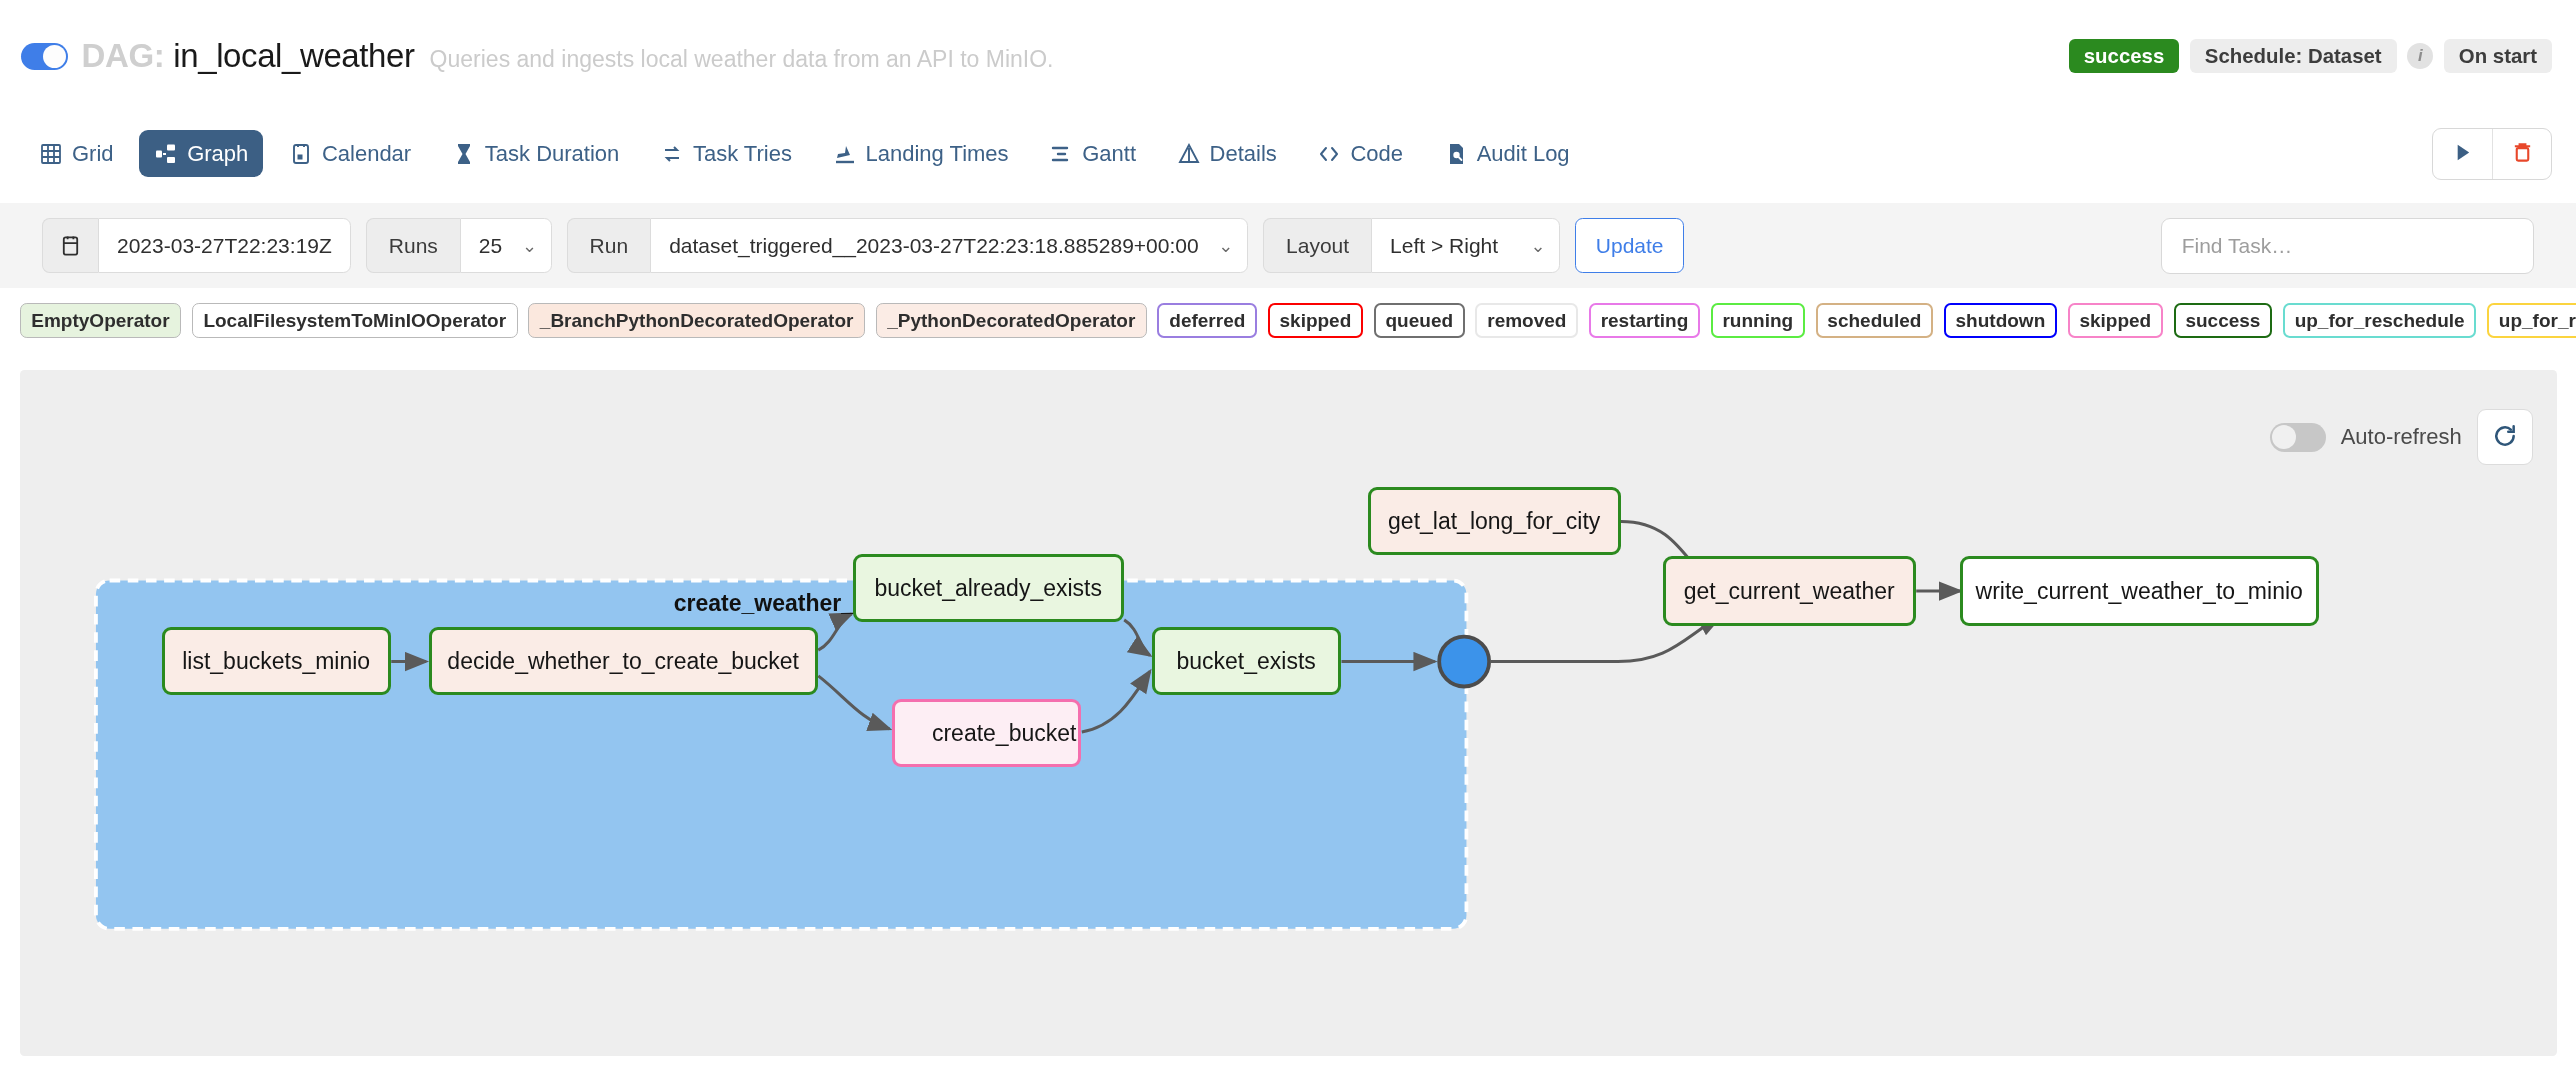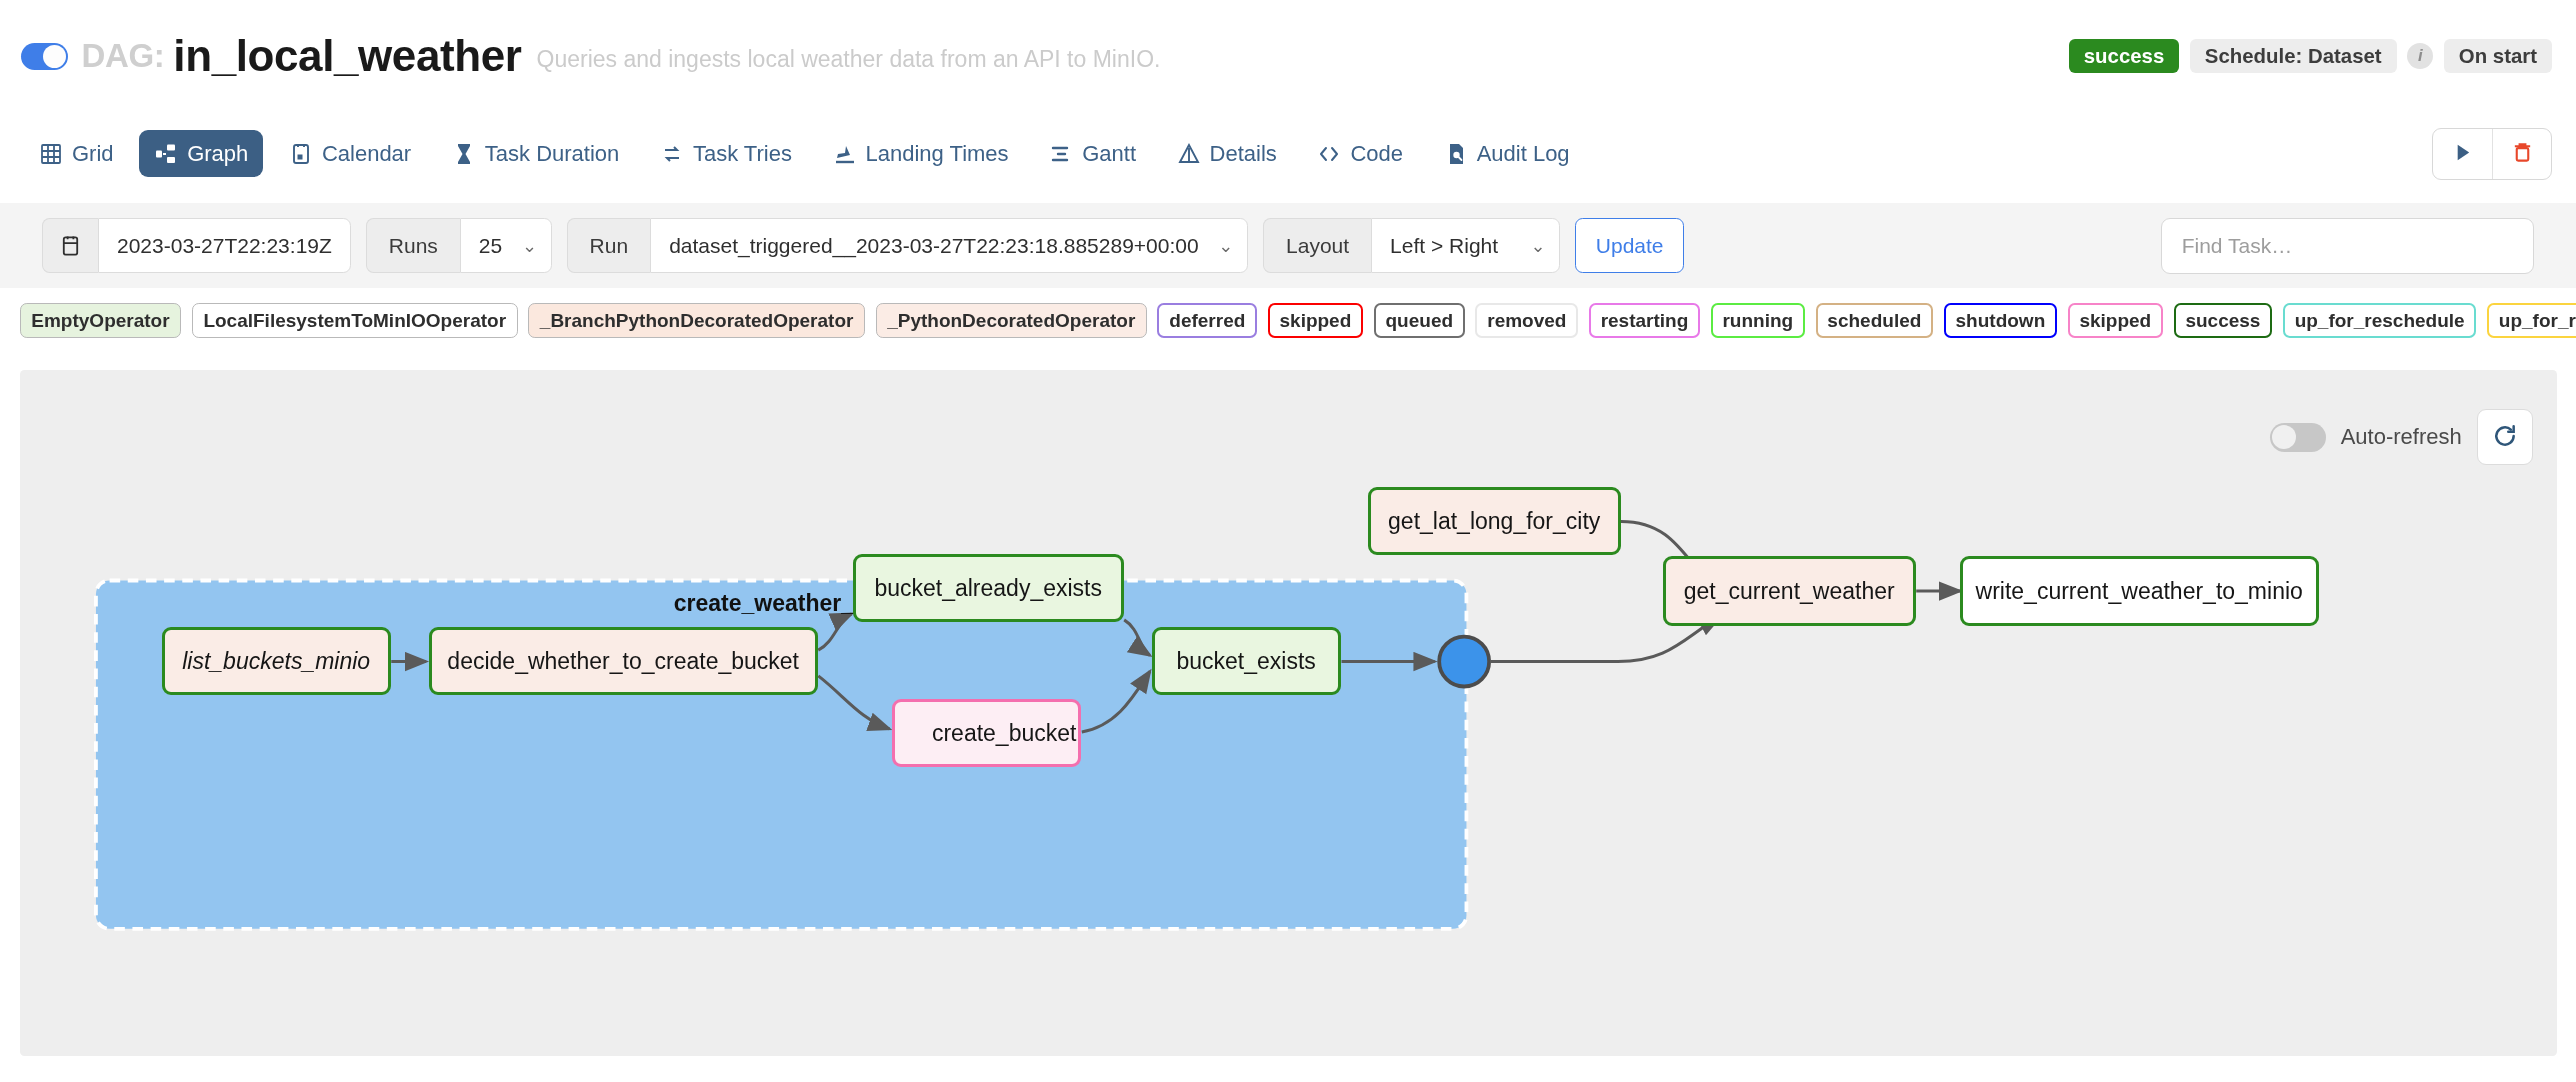--- a/index.html
+++ b/index.html
@@ -23,21 +23,21 @@
     position: relative; flex: 0 0 auto; margin-right: 13.6px; cursor: pointer;
   }
   .dag-toggle .knob {
     position: absolute; top: 2.3px; left: 22px; width: 23px; height: 23px;
     border-radius: 50%; background: #fdfdfd;
   }
   .dag-label {
     font-size: 33px; color: #cfcfcf; font-weight: 700; letter-spacing: -0.4px;
   }
   .dag-name {
-    font-size: 44px; color: #1a1a1a; font-weight: 700; margin-left: 9px; letter-spacing: -0.4px;
+    font-size: 33px; color: #1a1a1a; font-weight: 400; margin-left: 9px; letter-spacing: -0.4px;
   }
   .dag-desc {
     font-size: 23px; color: #cbcbcb; margin-left: 15px; font-weight: 400; padding-top: 6px;
   }
   .header-right {
     margin-left: auto; display: flex; align-items: center; gap: 10.6px; padding-right: 3px;
   }
   .pill-success {
     background: #2b8a1f; color: #fff; font-size: 20.4px; font-weight: 700;
     padding: 6px 15px; border-radius: 6px; line-height: 1.1;
@@ -401,21 +401,21 @@
 
       <path d="M2114,200 C2190,200 2200,260 2250,300" stroke="#5a5a5a" stroke-width="4" fill="none" marker-end="url(#arw)"></path>
       <path d="M1941,385 L2110,385 C2180,385 2200,350 2245,326" stroke="#5a5a5a" stroke-width="4" fill="none" marker-end="url(#arw)"></path>
       <path d="M2504,292 L2562,292" stroke="#5a5a5a" stroke-width="4" fill="none" marker-end="url(#arw)"></path>
     </svg>
 
     <div class="tg-label" style="left:654px; top:220px;">create_weather_bucket</div>
 
     <div class="node" style="left:1348px; top:117px; width:253px; height:68px; background:#faece6; border:3.8px solid #2b8a1f;">get_lat_long_for_city</div>
 
-    <div class="node" style="left:142px; top:257px; width:229px; height:68px; background:#faece6; border:3.8px solid #2b8a1f;font-style:italic;">list_buckets_minio</div>
+    <div class="node" style="left:142px; top:257px; width:229px; height:68px; background:#faece6; border:3.8px solid #2b8a1f;">list_buckets_minio</div>
 
     <div class="node" style="left:409px; top:257px; width:389px; height:68px; background:#faece6; border:3.8px solid #2b8a1f;">decide_whether_to_create_bucket</div>
 
     <div class="node" style="left:833px; top:184px; width:271px; height:68px; background:#e9f6e0; border:3.8px solid #2b8a1f;">bucket_already_exists</div>
 
     <div class="node" style="left:872px; top:329px; width:189px; height:68px; background:#fdeef4; border:3.8px solid #f46fae;padding-left:36px;">create_bucket</div>
 
     <div class="node" style="left:1132px; top:257px; width:189px; height:68px; background:#e9f6e0; border:3.8px solid #2b8a1f;">bucket_exists</div>
 
     <div class="node" style="left:1643px; top:186px; width:253px; height:70px; background:#faece6; border:3.8px solid #2b8a1f;">get_current_weather</div>

